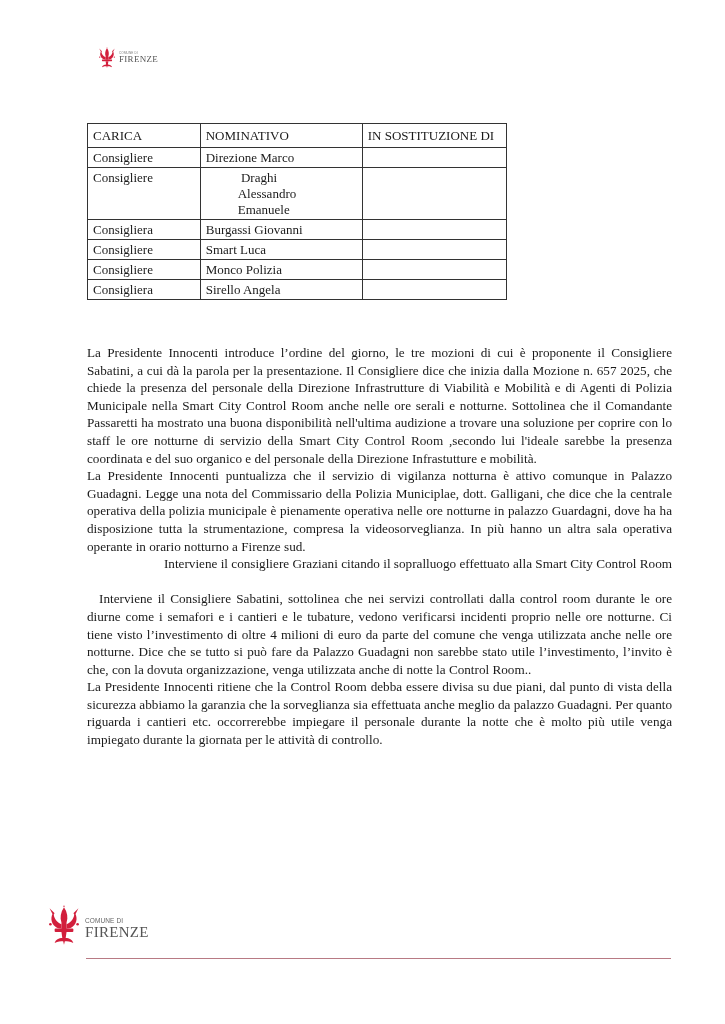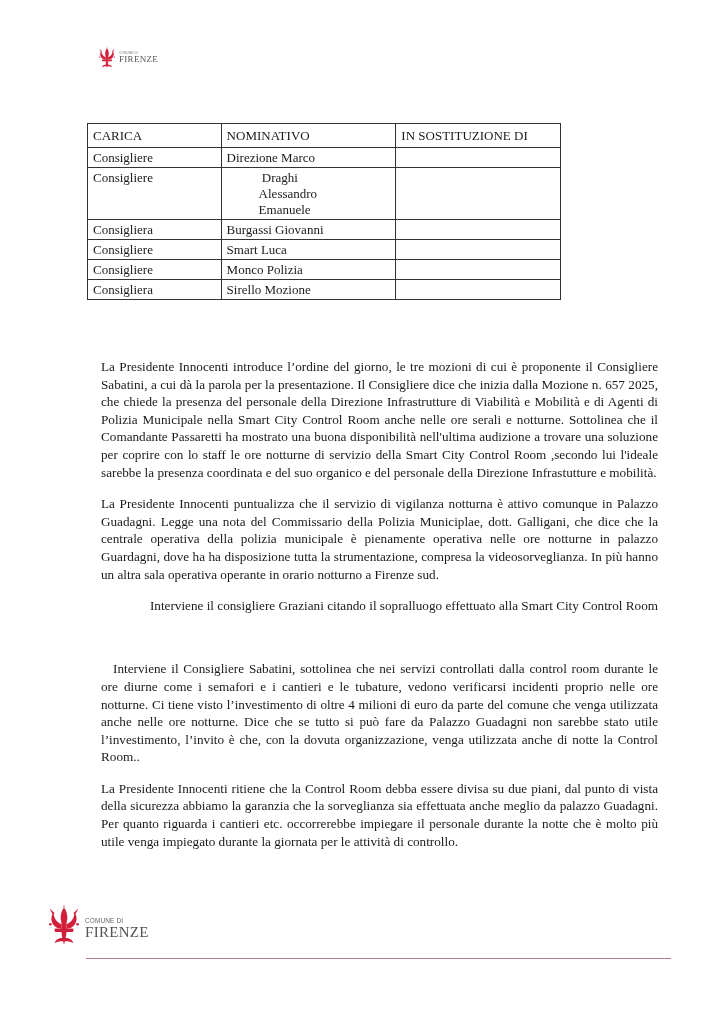--- a/index.html
+++ b/index.html
@@ -9,34 +9,34 @@
     color: #1a1a1a;
   }
   .logo-top { position: absolute; left: 97px; top: 47px; display: flex; align-items: center; }
   .logo-top .lily { width: 20px; height: 22px; }
   .logo-top .txt { margin-left: 2px; line-height: 1; }
   .logo-top .small { font-family: "Liberation Sans", sans-serif; font-size: 3px; color: #777; letter-spacing: 0.2px; }
   .logo-top .big { font-family: "Liberation Serif", serif; font-size: 9px; color: #555; letter-spacing: 0.3px; }
 
   table.members {
     position: absolute; left: 87px; top: 123px;
-    border-collapse: collapse; width: 474px;
+    border-collapse: collapse; width: 420px;
     font-size: 13px; line-height: 16px;
   }
   table.members td, table.members th {
     border: 1px solid #333; padding: 2px 5px 1px 5px; text-align: left; font-weight: normal; vertical-align: top;
   }
   table.members th { padding-top: 4px; padding-bottom: 3px; }
   col.c1 { width: 134px; } col.c2 { width: 175px; } col.c3 { width: 165px; }
 
   .body-text {
     position: absolute; left: 87px; top: 344px; width: 585px;
     font-size: 13.2px; line-height: 17.6px; text-align: justify;
   }
-  .body-text p { margin: 14px; }
+  .body-text p { margin: 0; }
   .body-text .gap { height: 17.6px; }
   .body-text .indent { text-indent: 12px; }
 
   .logo-bottom { position: absolute; left: 47px; top: 905px; display: flex; align-items: center; }
   .logo-bottom .lily { width: 34px; height: 42px; }
   .logo-bottom .txt { margin-left: 4px; line-height: 1; margin-top: 6px; }
   .logo-bottom .small { font-family: "Liberation Sans", sans-serif; font-size: 6.5px; color: #666; letter-spacing: 0.1px; }
   .logo-bottom .big { font-family: "Liberation Serif", serif; font-size: 15px; color: #555; letter-spacing: 0.3px; }
   .footer-line { position: absolute; left: 86px; top: 958px; width: 585px; height: 1px; background: #b87a84; }
 </style>
@@ -106,21 +106,21 @@
       <td>Smart Luca</td>
       <td></td>
     </tr>
     <tr>
       <td>Consigliere</td>
       <td>Monco Polizia</td>
       <td></td>
     </tr>
     <tr>
       <td>Consigliera</td>
-      <td>Sirello Mozione</td>
+      <td>Sirello Angela</td>
       <td></td>
     </tr>
   </tbody>
 </table>
 
 <div class="body-text">
   <p>La Presidente Innocenti introduce l’ordine del giorno, le tre mozioni di cui è proponente il Consigliere Sabatini, a cui dà la parola per la presentazione. Il Consigliere dice che inizia dalla Mozione n. 657 2025,  che chiede la presenza del personale della Direzione Infrastrutture di Viabilità e Mobilità e di Agenti di Polizia Municipale nella Smart City Control Room anche nelle ore serali e notturne. Sottolinea che il Comandante Passaretti ha mostrato una buona disponibilità nell'ultima audizione a trovare una soluzione per coprire con lo staff le ore notturne di servizio della Smart City Control Room ,secondo lui l'ideale sarebbe la presenza coordinata e del suo organico e del personale della Direzione Infrastutture e mobilità.</p>
   <p>La Presidente Innocenti puntualizza che il servizio di vigilanza notturna è attivo comunque in Palazzo Guadagni. Legge una nota del Commissario della Polizia Municiplae, dott. Galligani, che dice che la centrale operativa della polizia municipale è pienamente operativa nelle ore notturne in palazzo Guardagni, dove ha ha disposizione tutta la strumentazione, compresa la videosorveglianza. In più hanno un altra sala operativa operante in orario notturno a Firenze sud.</p>
   <p style="text-align:right">Interviene il consigliere Graziani citando il sopralluogo effettuato alla Smart City Control Room</p>
   <div class="gap"></div>

